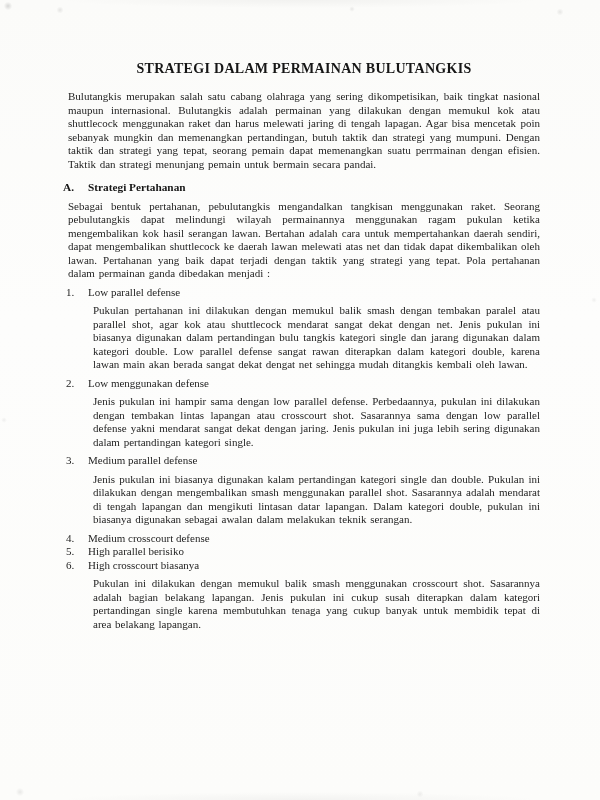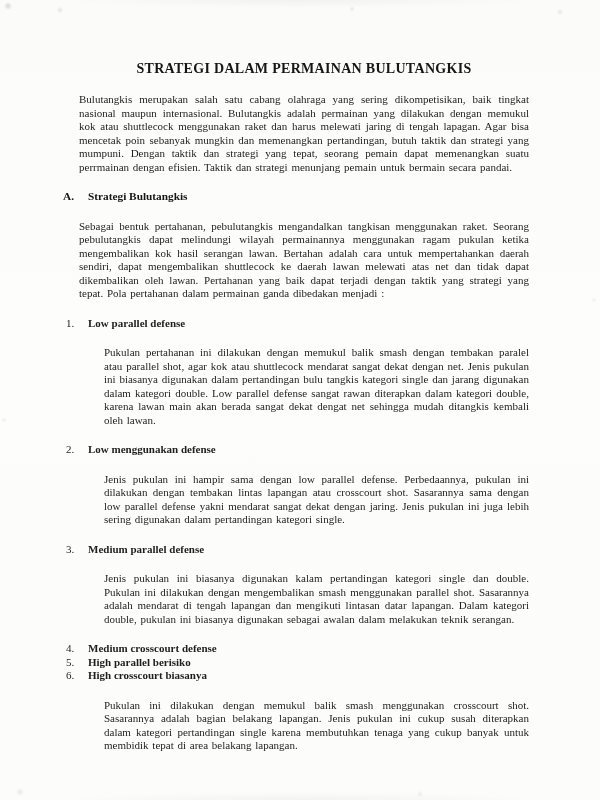--- a/index.html
+++ b/index.html
@@ -37,21 +37,21 @@
   .title {
     margin: 0 0 13px 0;
     text-align: center;
     font-size: 14px;
     font-weight: 700;
     letter-spacing: 0.3px;
     line-height: 17px;
     color: #161616;
   }
   .para {
-    margin: 16px;
+    margin: 5px;
     font-size: 11px;
     line-height: 13.5px;
     text-align: justify;
     text-justify: inter-word;
     word-spacing: 1px;
   }
   .section-heading {
     display: flex;
     margin-top: 10px;
     font-size: 11.3px;
@@ -62,38 +62,38 @@
   .section-heading .h-num { width: 25px; flex: 0 0 25px; }
   .list { margin: 0; }
   .li { display: flex; }
   .li .num {
     flex: 0 0 25px; width: 25px;
     font-size: 11px; line-height: 13.5px;
     padding-left: 3px; box-sizing: border-box;
   }
   .li .li-body { flex: 1; min-width: 0; }
   .li .li-title {
-    font-size: 11px; line-height: 13.5px; font-weight: bold;
+    font-size: 11px; line-height: 13.5px;
   }
 </style>
 </head>
 <body>
 
 <div class="page">
   <div class="scan-noise"></div>
 
   <div class="content">
 
     <h1 class="title">STRATEGI DALAM PERMAINAN BULUTANGKIS</h1>
 
     <p class="para">Bulutangkis merupakan salah satu cabang olahraga yang sering dikompetisikan, baik tingkat nasional maupun internasional. Bulutangkis adalah permainan yang dilakukan dengan memukul kok atau shuttlecock menggunakan raket dan harus melewati jaring di tengah lapagan. Agar bisa mencetak poin sebanyak mungkin dan memenangkan pertandingan, butuh taktik dan strategi yang mumpuni. Dengan taktik dan strategi yang tepat, seorang pemain dapat memenangkan suatu perrmainan dengan efisien. Taktik dan strategi menunjang pemain untuk bermain secara pandai.</p>
 
     <div class="section-heading">
       <span class="h-num">A.</span>
-      <span class="h-text">Strategi Bulutangkis</span>
+      <span class="h-text">Strategi Pertahanan</span>
     </div>
 
     <p class="para">Sebagai bentuk pertahanan, pebulutangkis mengandalkan tangkisan menggunakan raket. Seorang pebulutangkis dapat melindungi wilayah permainannya menggunakan ragam pukulan ketika mengembalikan kok hasil serangan lawan. Bertahan adalah cara untuk mempertahankan daerah sendiri, dapat mengembalikan shuttlecock ke daerah lawan melewati atas net dan tidak dapat dikembalikan oleh lawan. Pertahanan yang baik dapat terjadi dengan taktik yang strategi yang tepat. Pola pertahanan dalam permainan ganda dibedakan menjadi :</p>
 
     <div class="list">
 
       <div class="li">
         <span class="num">1.</span>
         <div class="li-body">
           <div class="li-title">Low parallel defense</div>

